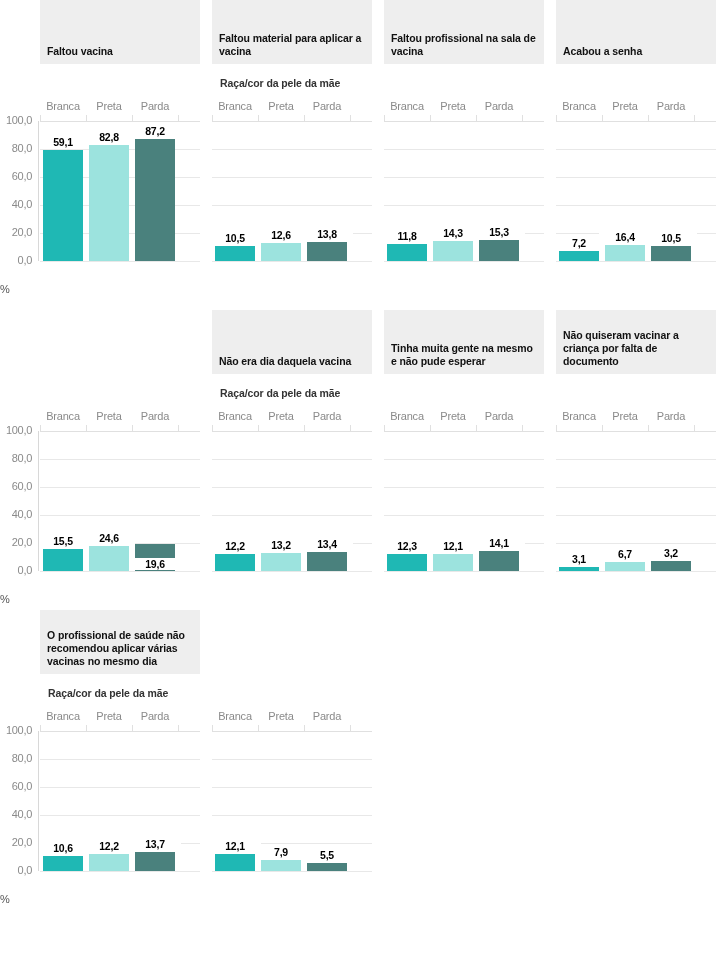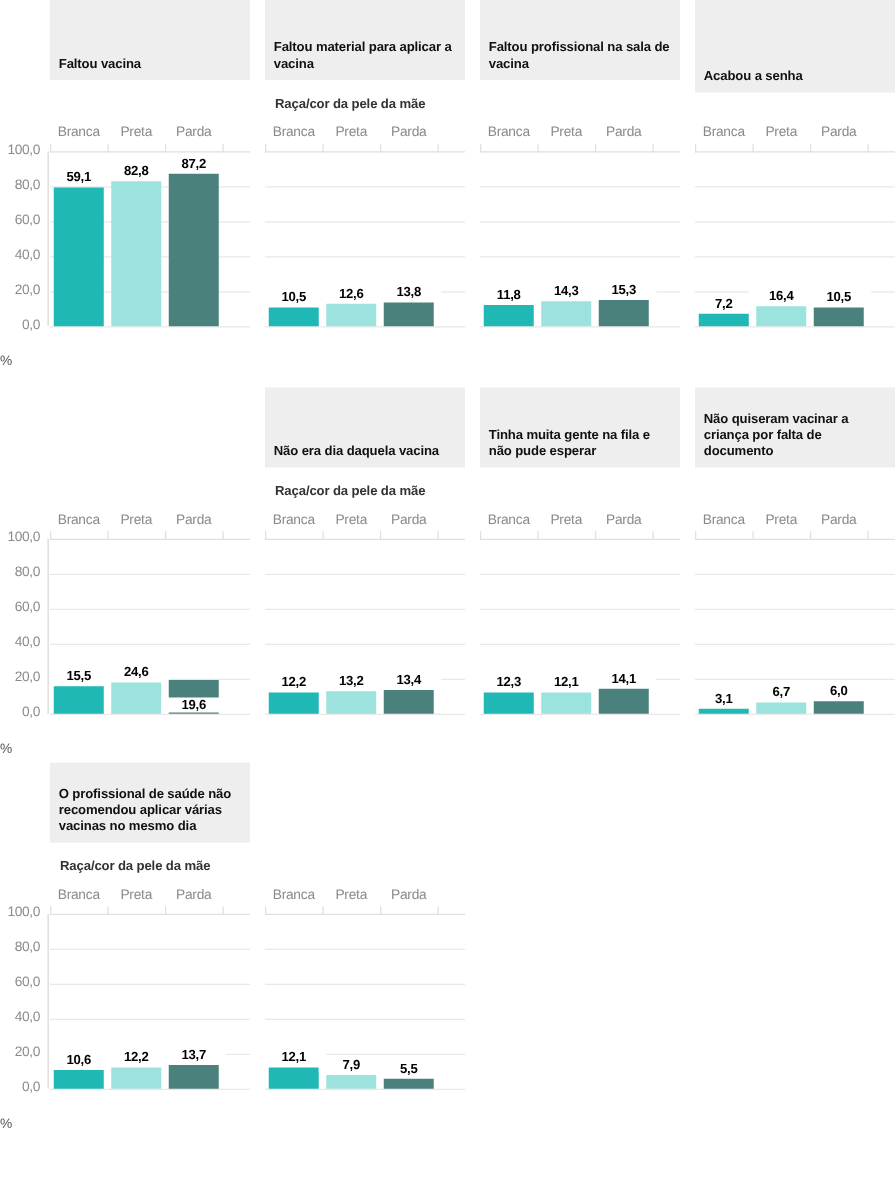--- a/index.html
+++ b/index.html
@@ -104,21 +104,21 @@
     <div class="row" style="top: 0px; height: 300px;">
       <div class="hdr" style="left: 40px; top: 0px; width: 160px; height: 64px;">
         <span>Faltou vacina</span>
       </div>
       <div class="hdr" style="left: 212px; top: 0px; width: 160px; height: 64px;">
         <span>Faltou material para aplicar a vacina</span>
       </div>
       <div class="hdr" style="left: 384px; top: 0px; width: 160px; height: 64px;">
         <span>Faltou profissional na sala de vacina</span>
       </div>
-      <div class="hdr" style="left: 556px; top: 0px; width: 160px; height: 74px;">
+      <div class="hdr" style="left: 556px; top: 0px; width: 160px; height: 64px;">
         <span>Acabou a senha</span>
       </div>
       <div class="grp-title" style="left: 220px; top: 77px;">Raça/cor da pele da mãe</div>
       <div class="plot" style="left: 40px; top: 100px; width: 160px; height: 170px;">
         <div class="cat" style="left: -5px; top: 0px; width: 56px;">Branca</div>
         <div class="cat" style="left: 41px; top: 0px; width: 56px;">Preta</div>
         <div class="cat" style="left: 87px; top: 0px; width: 56px;">Parda</div>
         <div class="gridline top" style="top: 21px;"></div>
         <div class="gridline" style="top: 49px;"></div>
         <div class="gridline" style="top: 77px;"></div>
@@ -206,21 +206,21 @@
       <div class="ylab" style="left: -6px; width: 38px; top: 198px;">40,0</div>
       <div class="ylab" style="left: -6px; width: 38px; top: 226px;">20,0</div>
       <div class="ylab" style="left: -6px; width: 38px; top: 254px;">0,0</div>
       <div class="pct" style="left: 0px; top: 283px;">%</div>
     </div>
     <div class="row" style="top: 300px; height: 300px;">
       <div class="hdr" style="left: 212px; top: 10px; width: 160px; height: 64px;">
         <span>Não era dia daquela vacina</span>
       </div>
       <div class="hdr" style="left: 384px; top: 10px; width: 160px; height: 64px;">
-        <span>Tinha muita gente na fila e não pude esperar</span>
+        <span>Tinha muita gente na mesmo e não pude esperar</span>
       </div>
       <div class="hdr" style="left: 556px; top: 10px; width: 160px; height: 64px;">
         <span>Não quiseram vacinar a criança por falta de documento</span>
       </div>
       <div class="grp-title" style="left: 220px; top: 87px;">Raça/cor da pele da mãe</div>
       <div class="plot" style="left: 40px; top: 110px; width: 160px; height: 170px;">
         <div class="cat" style="left: -5px; top: 0px; width: 56px;">Branca</div>
         <div class="cat" style="left: 41px; top: 0px; width: 56px;">Preta</div>
         <div class="cat" style="left: 87px; top: 0px; width: 56px;">Parda</div>
         <div class="gridline top" style="top: 21px;"></div>
@@ -294,21 +294,21 @@
         <div class="gridline" style="top: 161px;"></div>
         <div class="tick" style="left: 0px; top: 15px;"></div>
         <div class="tick" style="left: 46px; top: 15px;"></div>
         <div class="tick" style="left: 92px; top: 15px;"></div>
         <div class="tick" style="left: 138px; top: 15px;"></div>
         <div class="bar" style="left: 3px; width: 40px; height: 4.34px; top: 156.66px; bottom: auto; background: rgb(31, 184, 180);"></div>
         <div class="barlabel" style="left: -3px; width: 52px; top: 142.66px;">3,1</div>
         <div class="bar" style="left: 49px; width: 40px; height: 9.38px; top: 151.62px; bottom: auto; background: rgb(156, 227, 222);"></div>
         <div class="barlabel" style="left: 43px; width: 52px; top: 137.62px;">6,7</div>
         <div class="bar" style="left: 95px; width: 40px; height: 9.94px; top: 151.06px; bottom: auto; background: rgb(74, 129, 125);"></div>
-        <div class="barlabel" style="left: 89px; width: 52px; top: 137.06px;">6,0</div>
+        <div class="barlabel" style="left: 89px; width: 52px; top: 137.06px;">3,2</div>
       </div>
       <div class="yaxis-line" style="left: 38px; top: 131px; height: 140px;"></div>
       <div class="ylab" style="left: -6px; width: 38px; top: 124px;">100,0</div>
       <div class="ylab" style="left: -6px; width: 38px; top: 152px;">80,0</div>
       <div class="ylab" style="left: -6px; width: 38px; top: 180px;">60,0</div>
       <div class="ylab" style="left: -6px; width: 38px; top: 208px;">40,0</div>
       <div class="ylab" style="left: -6px; width: 38px; top: 236px;">20,0</div>
       <div class="ylab" style="left: -6px; width: 38px; top: 264px;">0,0</div>
       <div class="pct" style="left: 0px; top: 293px;">%</div>
     </div>

